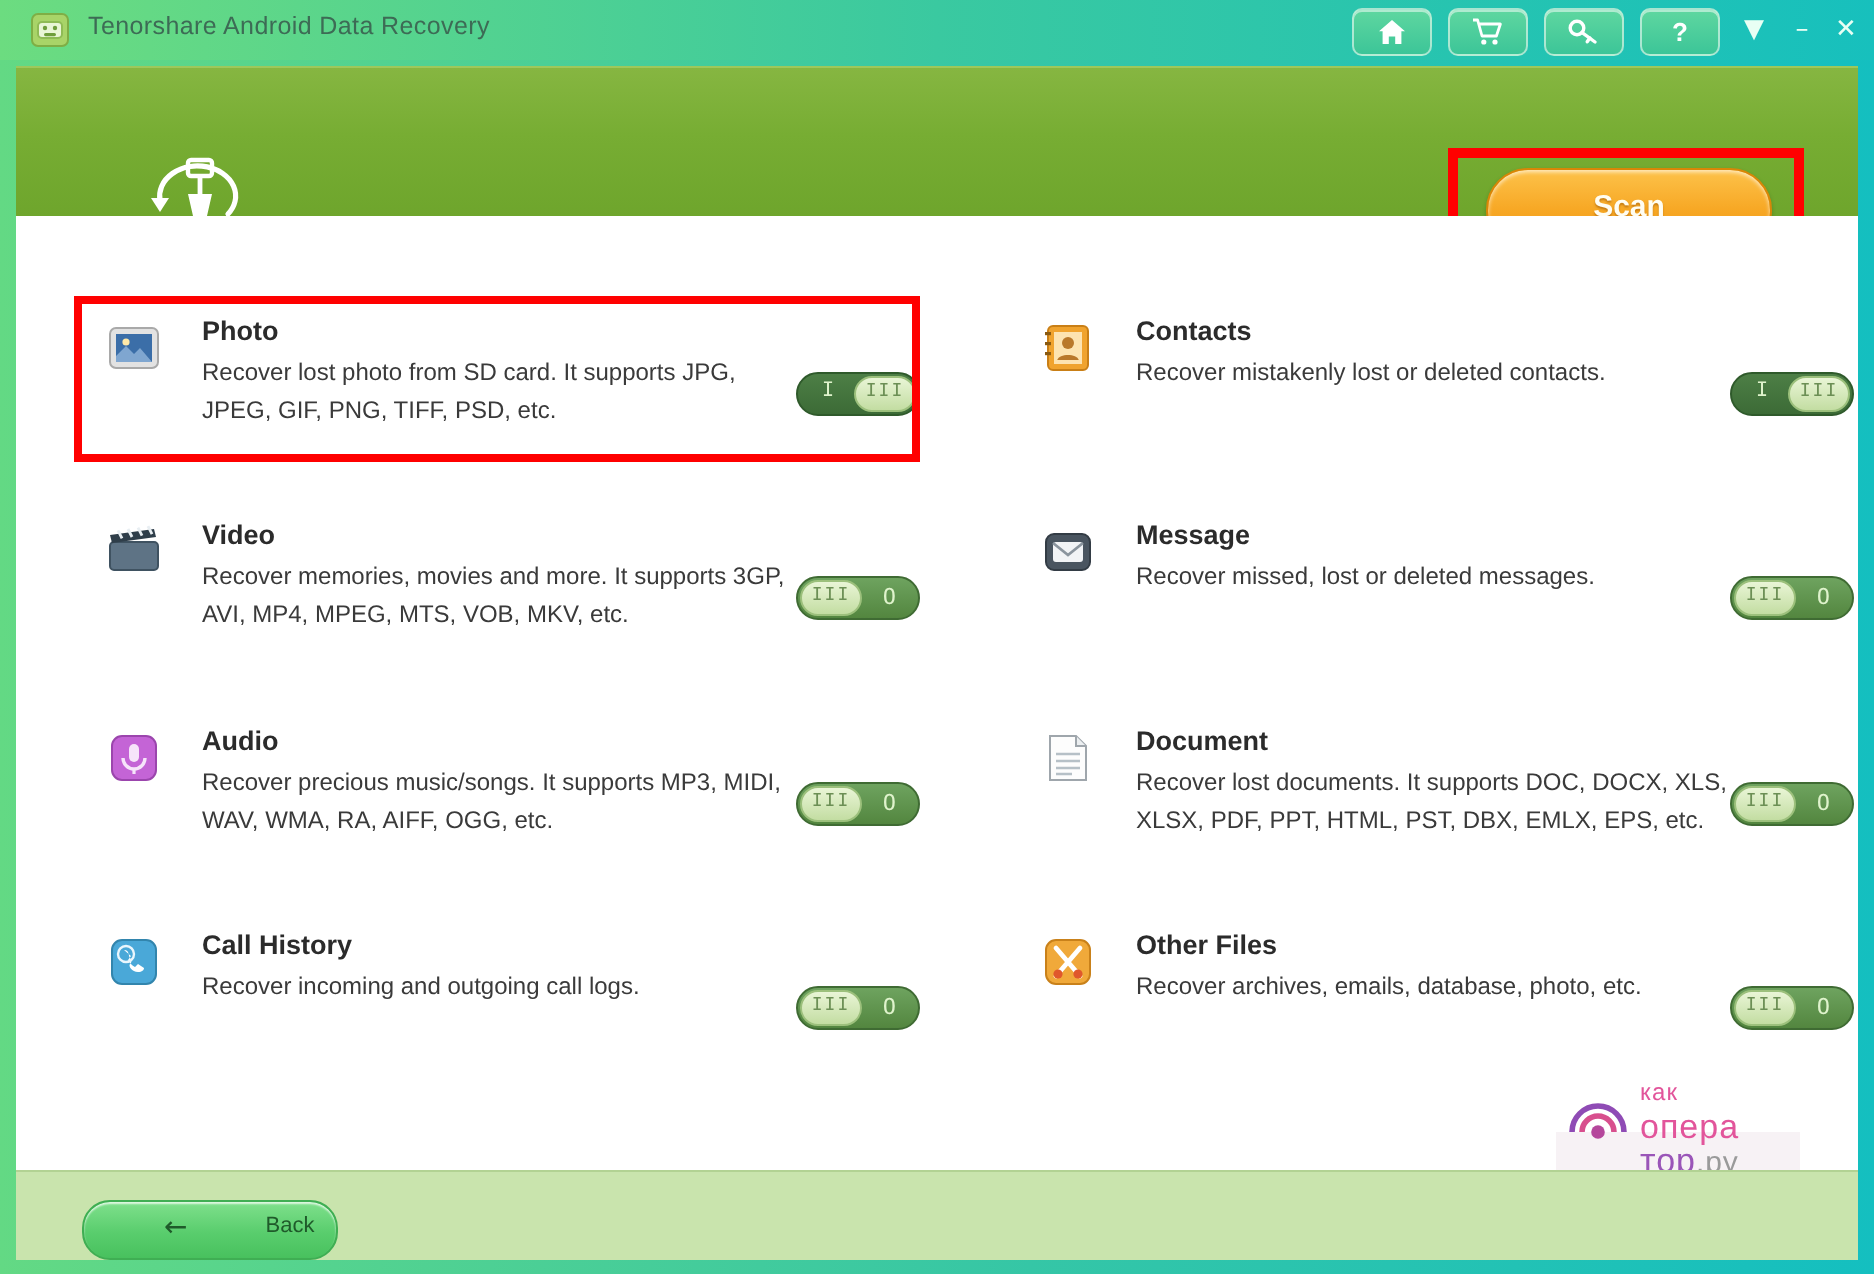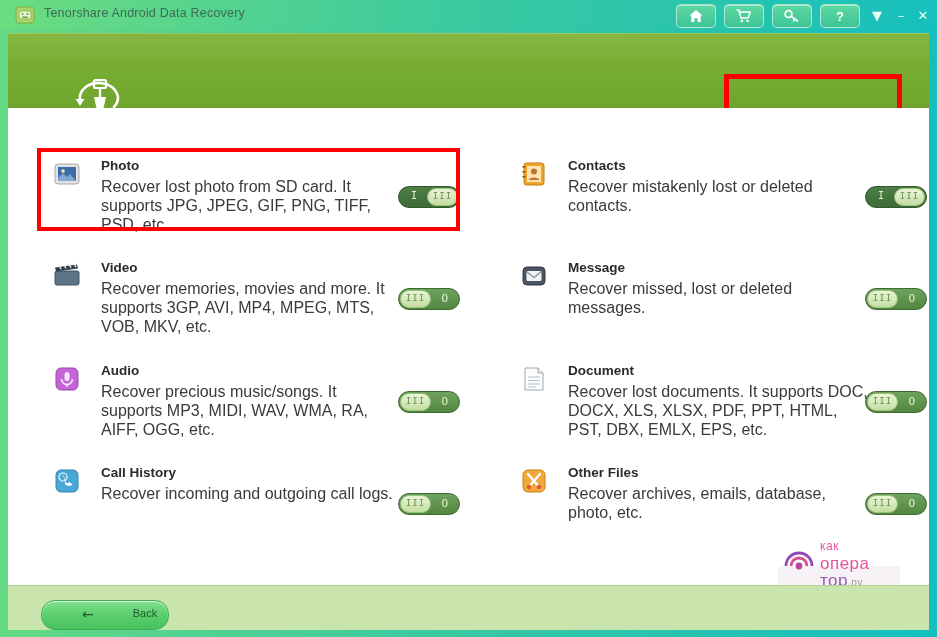--- a/index.html
+++ b/index.html
@@ -53,21 +53,21 @@
   .scan-btn span{position:absolute;left:0;top:10px;width:141px;text-align:center;
                  color:#fffdf2;font-size:15px;font-weight:bold;
                  text-shadow:0 1px 1px rgba(150,80,0,.5);}
 
   
   .content{position:absolute;left:8px;top:108px;width:921px;height:477px;background:#ffffff;}
 
   .row{position:absolute;width:410px;}
   .row-icon{position:absolute;left:0;top:2px;width:28px;height:28px;}
   .row-title{position:absolute;left:48px;top:0;font-size:13.5px;font-weight:bold;color:#2b2b2b;}
-  .row-desc{position:absolute;left:48px;top:19px;width:300px;font-size:16px;color:#3a3a3a;
+  .row-desc{position:absolute;left:48px;top:19px;width:300px;font-size:12px;color:#3a3a3a;
             line-height:19px;}
 
   .toggle{position:absolute;width:62px;height:22px;border-radius:11px;cursor:pointer;
           box-sizing:border-box;}
   .toggle.on{background:linear-gradient(180deg,#4d7f46 0%,#3c6b36 100%);
              border:1px solid #2f5a2b;}
   .toggle.off{background:linear-gradient(180deg,#6ea35f 0%,#53863f 100%);
               border:1px solid #3f6b33;}
   .knob{position:absolute;top:1px;width:31px;height:18px;border-radius:9px;
         background:linear-gradient(180deg,#e9f5d6 0%,#c3dda2 100%);
@@ -84,21 +84,21 @@
   .photo-hl{position:absolute;left:37px;top:148px;width:423px;height:83px;
             border:4px solid #ff0000;box-sizing:border-box;}
 
   
   .wm{position:absolute;left:780px;top:538px;width:120px;height:52px;}
   .wm-arc{position:absolute;left:0;top:6px;width:38px;height:38px;}
   .wm-text{position:absolute;left:40px;top:0;line-height:17px;}
   .wm-l1{font-size:12px;color:#e2559b;letter-spacing:.5px;}
   .wm-l2{font-size:17px;color:#e2559b;letter-spacing:.5px;}
   .wm-l3{font-size:17px;color:#9a55b8;letter-spacing:.5px;}
-  .wm-ru{font-size:10px;color:#9a9a9a;}
+  .wm-ru{font-size:15px;color:#9a9a9a;}
   .wm-box{position:absolute;left:778px;top:566px;width:122px;height:24px;
           background:#f7f2f5;}
 
   
   .bottom{position:absolute;left:8px;top:585px;width:921px;height:44px;
           background:#c9e4ad;border-top:1px solid #b2d293;}
   .back-btn{position:absolute;left:41px;top:600px;width:126px;height:28px;
             border-radius:14px;cursor:pointer;
             background:linear-gradient(180deg,#7fe08c 0%,#59cd6d 55%,#48c15e 100%);
             border:1px solid #3fae53;
@@ -171,20 +171,23 @@
         <path d="M12 30a19 15 0 1 1 34 7" fill="none" stroke="#ffffff" stroke-width="2.6" stroke-linecap="round"></path>
         <path d="M12 36l-4.5-7h9z" fill="#ffffff"></path>
         <rect x="26" y="10" width="12" height="8" rx="1.5" fill="none" stroke="#ffffff" stroke-width="2.2"></rect>
         <rect x="30.8" y="18" width="2.4" height="9" fill="#ffffff"></rect>
         <path d="M26 27h12l-2.5 11c0 2.5-7 2.5-7 0z" fill="#ffffff"></path>
       </svg>
     </span>
     <div class="mode-label">Deep Recovery</div>
 
     <div class="scan-hl"></div>
+    <div class="scan-btn">
+      <span>Scan</span>
+    </div>
   </div>
 
   <div class="content">
 
     <div class="row" style="left:45px;top:50px;">
       <span class="row-icon">
         <svg width="28" height="28" viewBox="0 0 28 28">
           <rect x="2" y="4" width="24" height="20" rx="3" fill="#e2e2e2" stroke="#a9a9a9"></rect>
           <rect x="5" y="7" width="18" height="14" fill="#3b6ea8"></rect>
           <path d="M5 18l5-5 4 4 3-3 6 7H5z" fill="#7fa6d0"></path>

